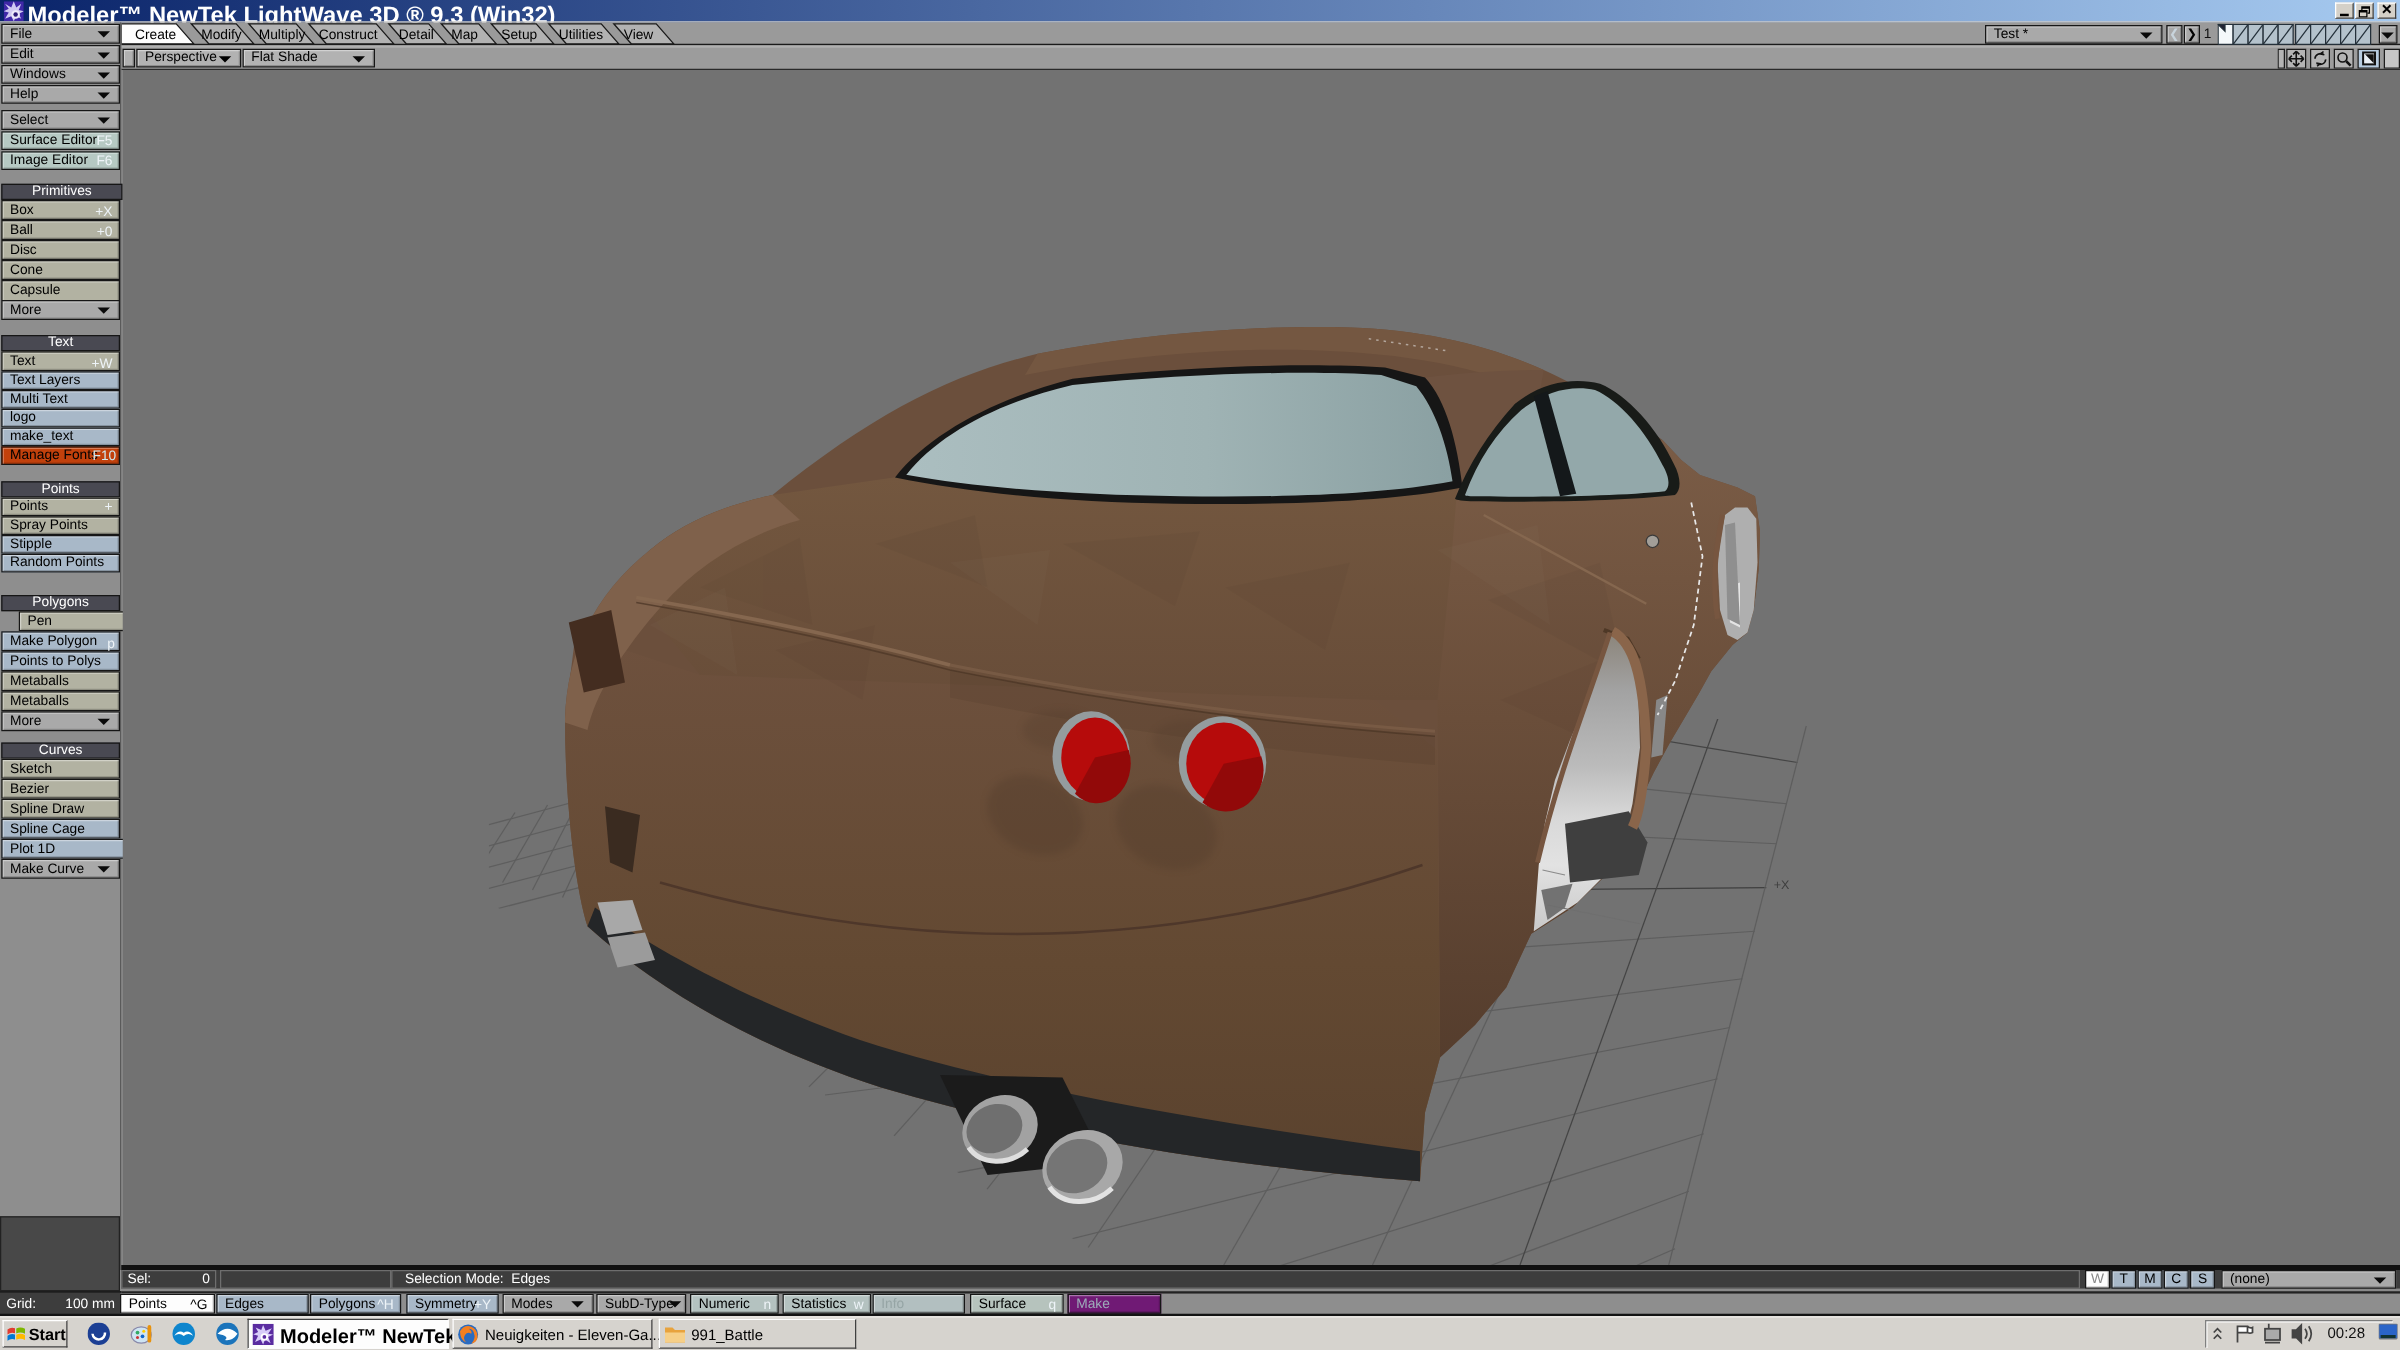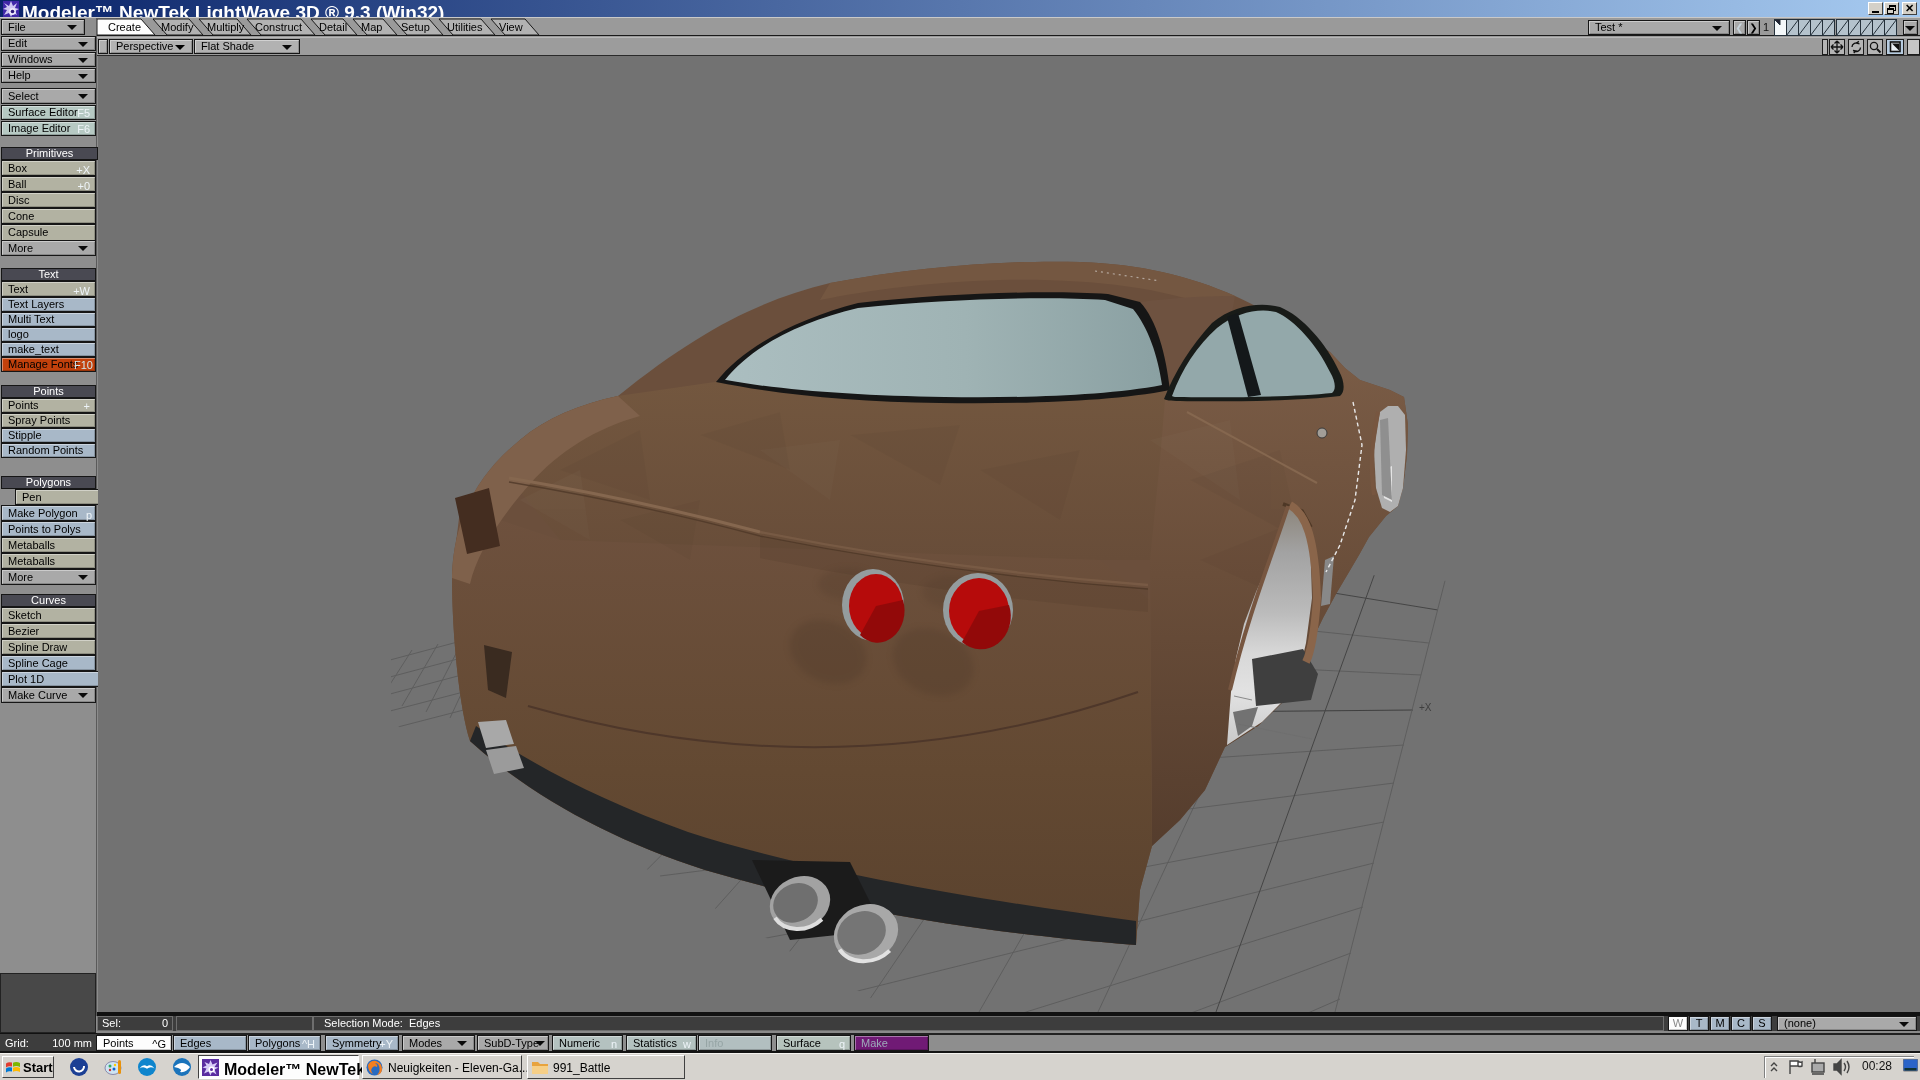--- a/index.html
+++ b/index.html
@@ -109,21 +109,21 @@
     <path d="M30 9 a4.5 4 0 0 1 7 -3.4 M37.5 5.8 L34.5 5.2 L36.8 3.2 M38.5 9.5 a4.5 4 0 0 1 -7 3.4 M31 12.4 L34 13 L31.7 15"></path>
     <circle cx="52" cy="8" r="3.6"></circle>
       <line x1="55" y1="11" x2="58.5" y2="14.5" stroke-width="2"></line>
   </g>
   <rect x="68.5" y="4" width="9.5" height="9.5" fill="#e8eef4" stroke="#111" stroke-width="1.6"></rect>
   <path d="M 70,5.4 L 77,5.4 L 77,12.6 Z" fill="#111"></path>
 </svg>
 
 <div class="abs" style="left:0;top:18px;width:97px;height:998px;background:#8e8e8e;border-right:1px solid #5a5a5a"></div>
 
-<div class="btn gy" style="left:1px;top:19px;width:84px;height:16px;line-height:14px">File<span class="ar"></span></div>
+<div class="btn gy" style="left:1px;top:19px;width:95px;height:16px;line-height:14px">File<span class="ar"></span></div>
 <div class="btn gy" style="left:1px;top:36px;width:95px;height:15px;line-height:13px">Edit<span class="ar"></span></div>
 <div class="btn gy" style="left:1px;top:52px;width:95px;height:15px;line-height:13px">Windows<span class="ar"></span></div>
 <div class="btn gy" style="left:1px;top:68px;width:95px;height:15px;line-height:13px">Help<span class="ar"></span></div>
 <div class="btn gy" style="left:1px;top:88px;width:95px;height:16px;line-height:14px">Select<span class="ar"></span></div>
 <div class="btn tl" style="left:1px;top:105px;width:95px;height:15px;line-height:13px">Surface Editor<span class="sc" style="top:1px">F5</span></div>
 <div class="btn tl" style="left:1px;top:121px;width:95px;height:15px;line-height:13px">Image Editor<span class="sc" style="top:1px">F6</span></div>
 
 <div class="hd" style="left:1px;top:147px;width:97px;height:13px;line-height:11px">Primitives</div>
 <div class="btn kh" style="left:1px;top:160px;width:95px;height:16px;line-height:14px">Box<span class="sc" style="top:2px">+X</span></div>
 <div class="btn kh" style="left:1px;top:176px;width:95px;height:16px;line-height:14px">Ball<span class="sc" style="top:2px">+0</span></div>

